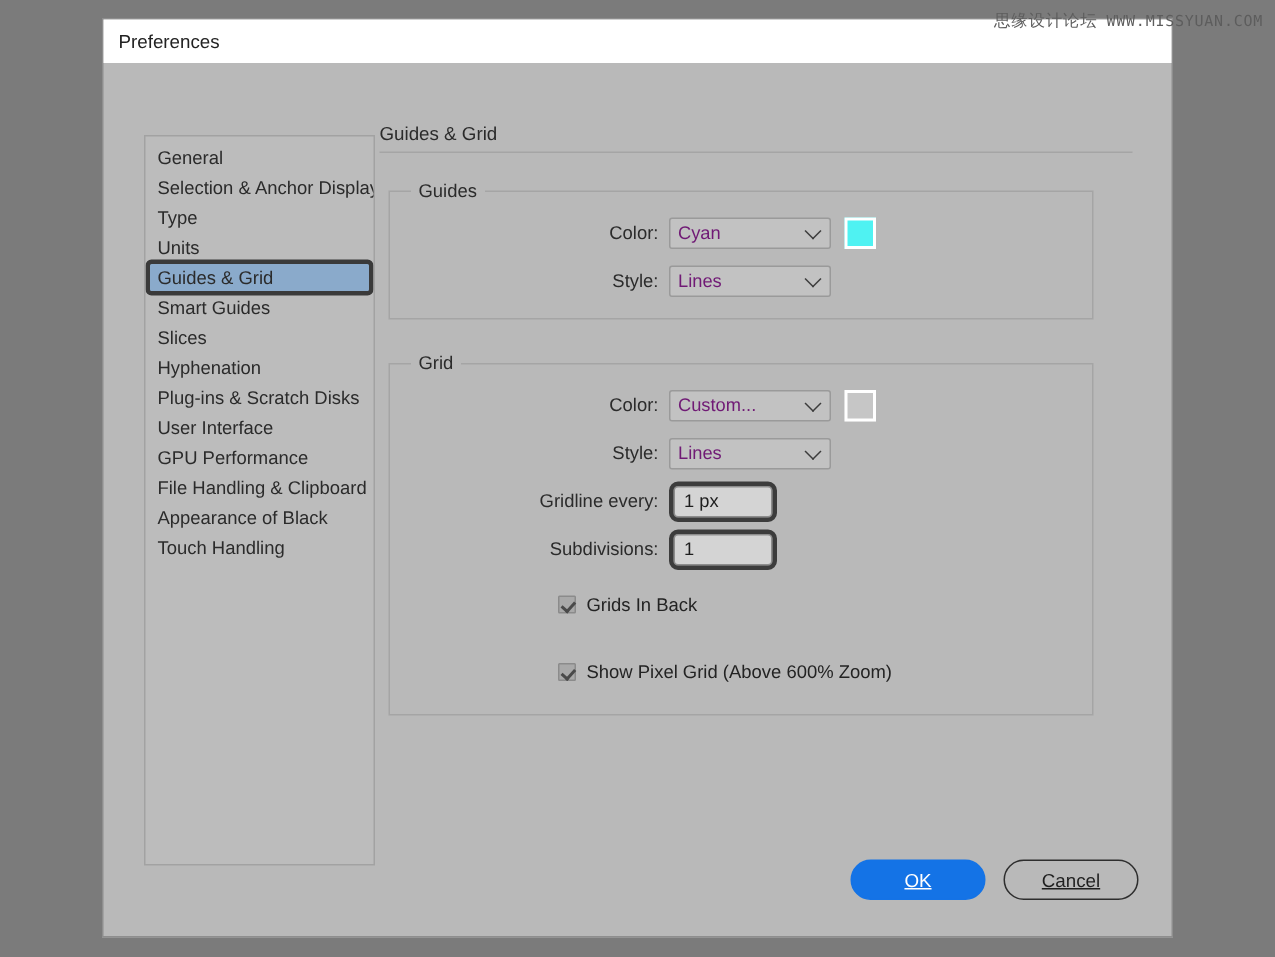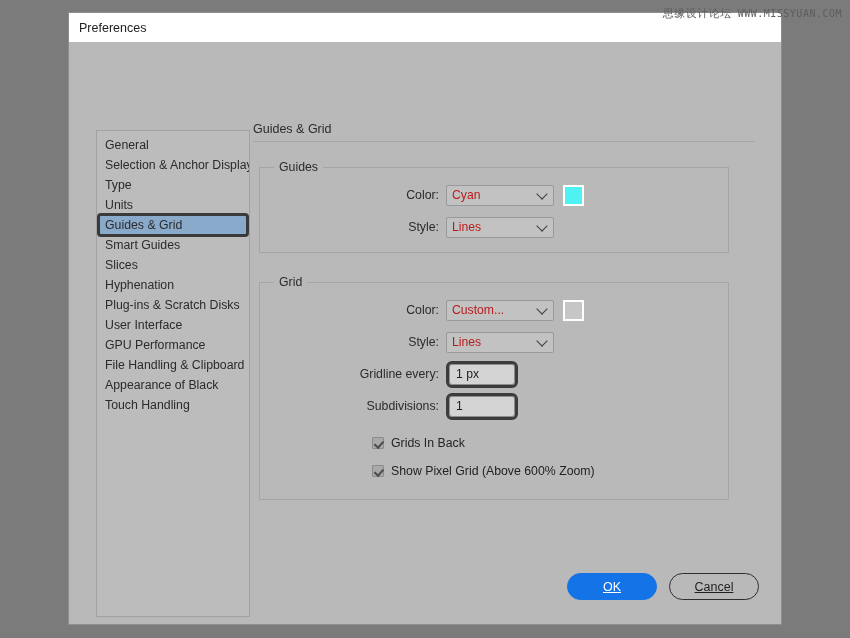--- a/index.html
+++ b/index.html
@@ -35,21 +35,20 @@
     position: absolute;
     left: 68px;
     top: 12px;
     width: 714px;
     height: 613px;
     background: #b9b9b9;
     border: 1px solid #8e8e8e;
     box-sizing: border-box;
     display: flex;
     flex-direction: column;
-    gap: 40px;
   }
   #titlebar {
     height: 29px;
     background: #ffffff;
     flex: none;
     display: flex;
     align-items: center;
     padding-left: 10px;
     box-sizing: border-box;
   }
@@ -151,21 +150,21 @@
     height: 21px;
     background: #c2c2c2;
     border: 1px solid #9a9a9a;
     border-radius: 2px;
     display: flex;
     align-items: center;
     box-sizing: border-box;
     padding: 0 5px;
     position: relative;
     font-size: 12.2px;
-    color: #b91c1c;
+    color: #701a75;
   }
   .select .chev {
     position: absolute;
     right: 7px;
     top: 50%;
     width: 8px;
     height: 8px;
     margin-top: -5px;
     border-right: 1.6px solid #3c3c3c;
     border-bottom: 1.6px solid #3c3c3c;
@@ -196,21 +195,21 @@
     padding-left: 6px;
     font-size: 12.2px;
     color: #1e1e1e;
     margin-left: 3px;
   }
 
   .check-row {
     display: flex;
     align-items: center;
     margin-left: 100px;
-    margin-bottom: 8px;
+    margin-bottom: 25px;
     height: 20px;
   }
   .checkbox {
     width: 12px;
     height: 12px;
     background: #a9a9a9;
     border: 1px solid #8b8b8b;
     box-sizing: border-box;
     position: relative;
     margin-right: 7px;

